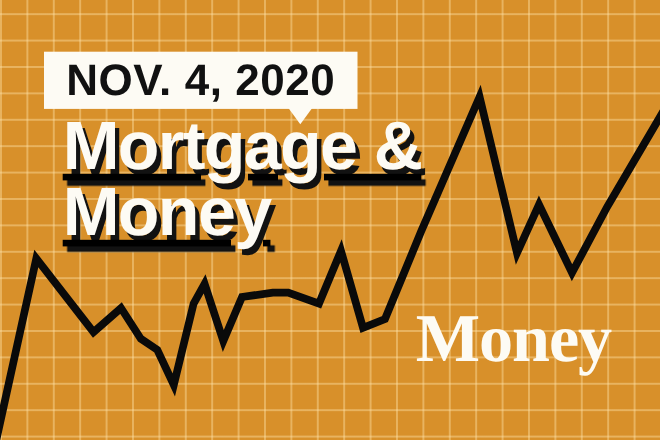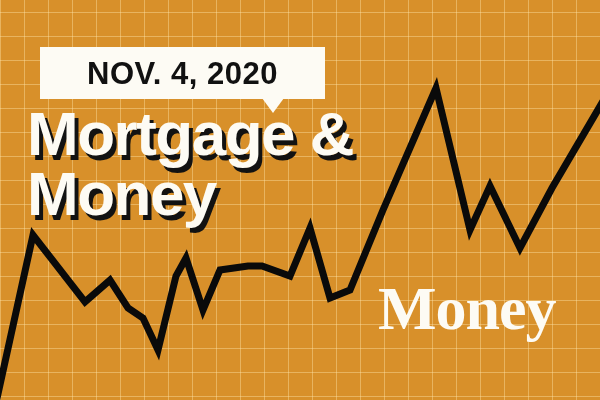--- a/index.html
+++ b/index.html
@@ -54,44 +54,45 @@
     height: 52px;
     background: #fdfbf4;
     display: flex;
     align-items: center;
     justify-content: center;
     z-index: 5;
   }
   #date-banner-text {
     font-family: "Liberation Sans", sans-serif;
     font-weight: bold;
-    font-size: 31px;
+    font-size: 40px;
     letter-spacing: 0.5px;
     color: #111111;
     white-space: nowrap;
     line-height: 1;
   }
   #date-banner-tail {
     position: absolute;
     left: 262px;
     top: 98px;
     width: 0;
     height: 0;
     border-left: 11px solid transparent;
     border-right: 11px solid transparent;
     border-top: 15px solid #fdfbf4;
     z-index: 5;
   }
 
   
   #headline {
     position: absolute;
-    left: 27px;
+    left: 57px;
     top: 104px;
     z-index: 4;
+    text-decoration: underline;
   }
   .headline-line {
     font-family: "Liberation Sans", sans-serif;
     font-weight: bold;
     font-size: 62px;
     line-height: 60px;
     letter-spacing: -1.5px;
     color: #fdfbf4;
     white-space: nowrap;
     text-shadow: 4px 5px 0 #121212;

